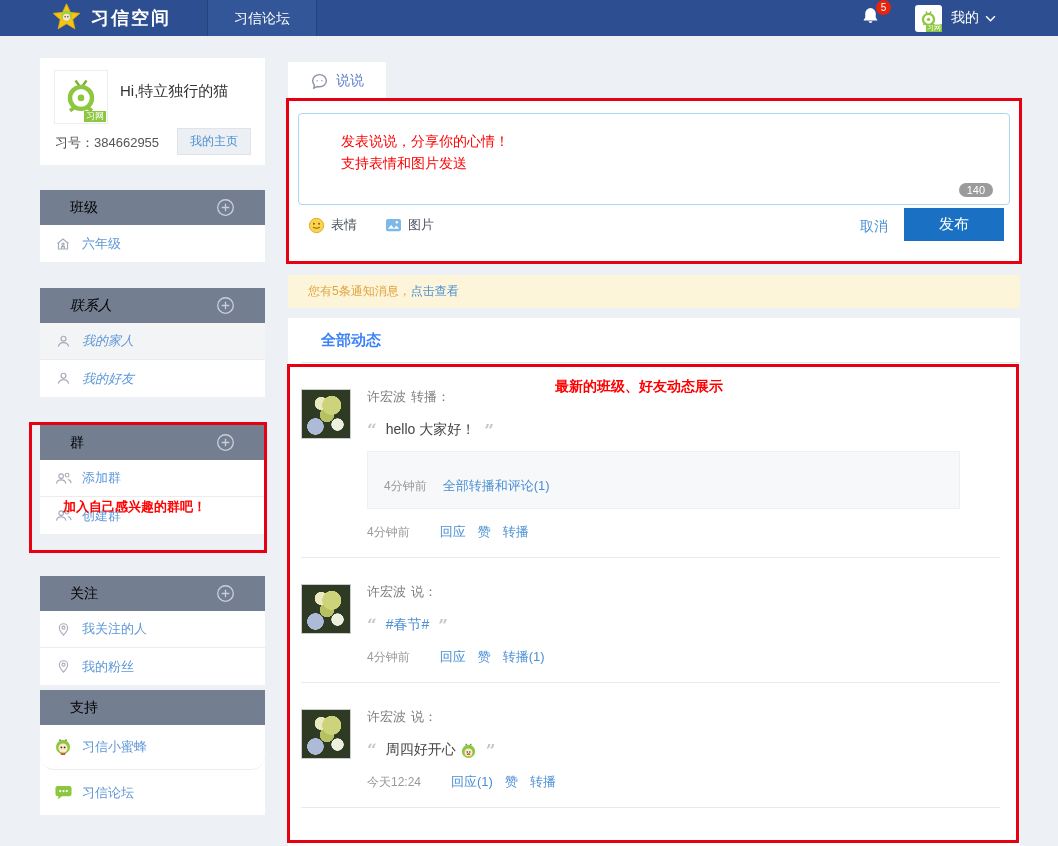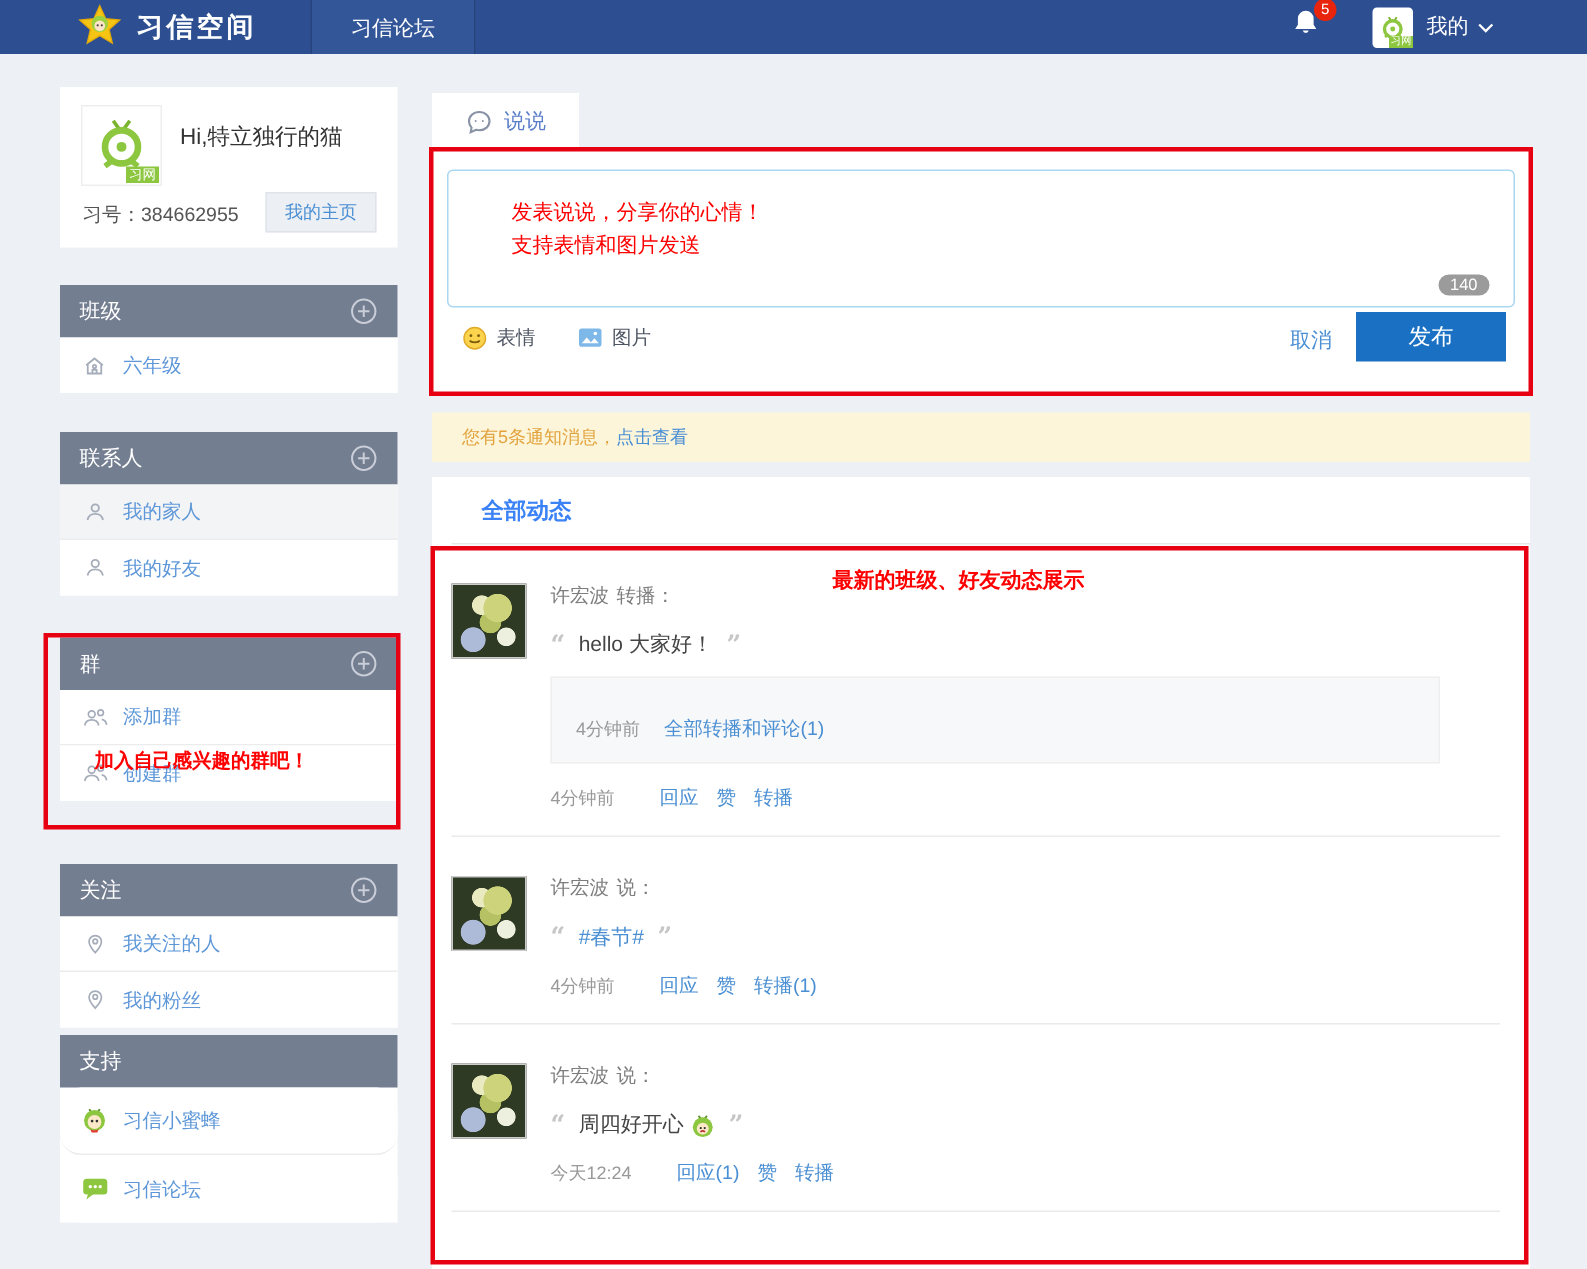--- a/index.html
+++ b/index.html
@@ -25,30 +25,30 @@
   .sidebar { position:absolute; left:40px; top:58px; width:225px; }
   .card { background:#fff; }
   .profile-card { height:107px; position:relative; }
   .p-avatar { position:absolute; left:14px; top:12px; width:54px; height:54px; border:1px solid #eee; display:flex; align-items:center; justify-content:center; }
   .p-avatar .mini-tag { position:absolute; right:1px; bottom:1px; background:#8dc63f; color:#fff; font-size:9px; line-height:11px; padding:0 2px; }
   .greeting { position:absolute; left:80px; top:24px; font-size:15px; color:#333; }
   .p-id { position:absolute; left:15px; top:76px; font-size:13px; color:#555; }
   .home-btn { position:absolute; right:14px; top:70px; background:#eceff3; border:1px solid #e0e4ea; color:#4a8fd3; font-size:12px; padding:4px 12px; cursor:pointer; }
 
   .section { position:relative; }
-  .sec-header { height:35px; background:#747e91; color:#ffffff; font-size:14px; display:flex; align-items:center; padding:0 13px; }
+  .sec-header { height:35px; background:#747e91; color:#000000; font-size:14px; display:flex; align-items:center; padding:0 30px; }
   .sec-header .plus { margin-left:auto; cursor:pointer; display:flex; }
   .sec-item { height:37px; display:flex; align-items:center; padding:0 13px; background:#fff; border-bottom:1px solid #ececec; font-size:13px; cursor:pointer; }
   .sec-item:last-child { border-bottom:none; }
   .sec-item .s-icon { width:20px; display:flex; justify-content:center; margin-right:9px; }
   .sec-item a { color:#5e97d8; text-decoration:none; }
   .sec-item.active { background:#f3f4f6; }
   .sec-item.tall { height:45px;border-radius:14px; }
   .mt-a { margin-top:25px; }  
-  .mt-b { margin-top:26px; }  
+  .mt-b { margin-top:26px;font-style:italic; }  
   .mt-c { margin-top:28px; }  
   .mt-d { margin-top:42px; }  
   .mt-e { margin-top:5px;font-family:Liberation Serif, serif; }  
 
   
   .red-frame { position:absolute; border:3px solid #e60012; pointer-events:none; z-index:10; }
   .group-frame { left:-11px; top:-3px; width:238px; height:131px; }
   .group-note { position:absolute; left:23px; top:73px; color:#fe0000; font-size:13px; font-weight:bold; z-index:11; pointer-events:none; white-space:nowrap; }
   .composer-frame { left:-2px; top:-2px; right:-2px; bottom:-2px; }
   .feed-frame { left:-1px; right:1px; top:46px; height:479px; }

